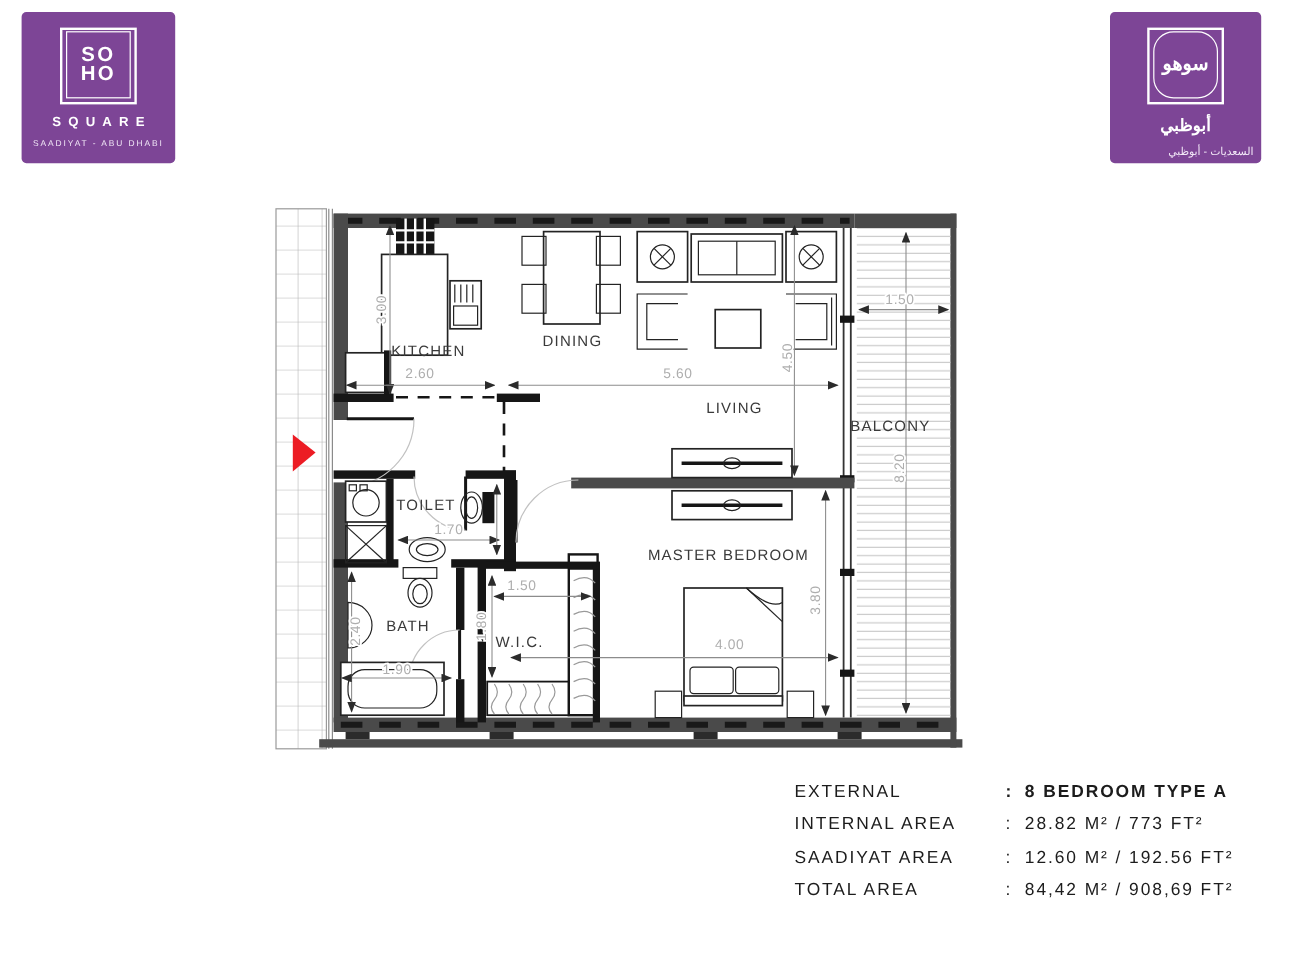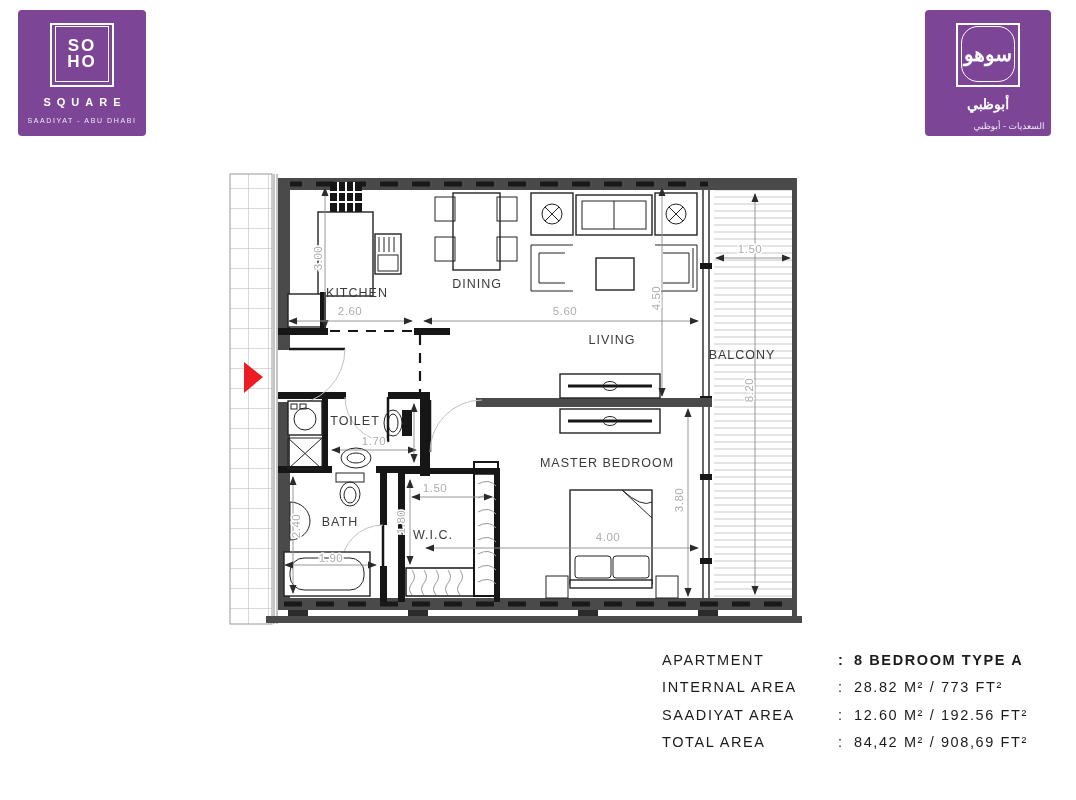--- a/index.html
+++ b/index.html
@@ -10,21 +10,21 @@
   .logo{position:absolute;background:#7d4596;color:#fff;text-align:center;border-radius:4px;}
   .logo-left{left:18px;top:10px;width:128px;height:126px;}
   .logo-right{left:925px;top:10px;width:126px;height:126px;direction:rtl;}
   .logo-frame{width:54px;height:54px;border:2px solid #fff;margin:13px auto 9px auto;
               display:flex;align-items:flex-end;justify-content:center;padding:3px;}
   .logo-frame-inner{border:1px solid #fff;width:100%;height:100%;display:flex;flex-direction:column;
               align-items:center;justify-content:center;font-weight:bold;font-size:17px;line-height:0.95;
               letter-spacing:2px;}
   .logo-name{font-size:11px;font-weight:bold;letter-spacing:6px;text-indent:6px;margin-top:2px;}
   .logo-loc{font-size:7px;letter-spacing:1.6px;margin-top:9px;color:#f2e8f7;}
-  .logo-right .logo-frame-inner{font-size:20px;letter-spacing:0;border-radius:17px;}
+  .logo-right .logo-frame-inner{font-size:16px;letter-spacing:0;border-radius:17px;}
   .logo-right .logo-name{font-size:14px;letter-spacing:0;text-indent:0;}
   .logo-right .logo-loc{font-size:9px;letter-spacing:0;margin-left:42px;}
 
   
   #plan{position:absolute;left:228px;top:168px;}
   .room-label{fill:#3a3a3a;font-size:12.5px;letter-spacing:1px;}
   .dim-label{fill:#aeaeae;font-size:11.5px;letter-spacing:0.5px;stroke:#ffffff;stroke-width:3px;paint-order:stroke;}
   .dim-line{stroke:#8c8c8c;stroke-width:0.9;}
   .furn{stroke:#232323;stroke-width:1.4;fill:#ffffff;}
   .furn-thin{stroke:#232323;stroke-width:1;fill:none;}
@@ -313,21 +313,21 @@
       <text class="room-label" x="514" y="191">BALCONY</text>
       <text class="room-label" x="127" y="257">TOILET</text>
       <text class="room-label" x="112" y="358">BATH</text>
       <text class="room-label" x="205" y="371">W.I.C.</text>
       <text class="room-label" x="379" y="299">MASTER BEDROOM</text>
     </g>
   </svg>
 
   <div class="details">
     <div class="detail-row">
-      <span class="d-label">APARTMENT</span>
+      <span class="d-label">EXTERNAL</span>
       <span class="d-sep d-bold">:</span>
       <span class="d-value d-bold">8 BEDROOM TYPE A</span>
     </div>
     <div class="detail-row">
       <span class="d-label">INTERNAL AREA</span>
       <span class="d-sep">:</span>
       <span class="d-value">28.82 M² / 773 FT²</span>
     </div>
     <div class="detail-row">
       <span class="d-label">SAADIYAT AREA</span>

